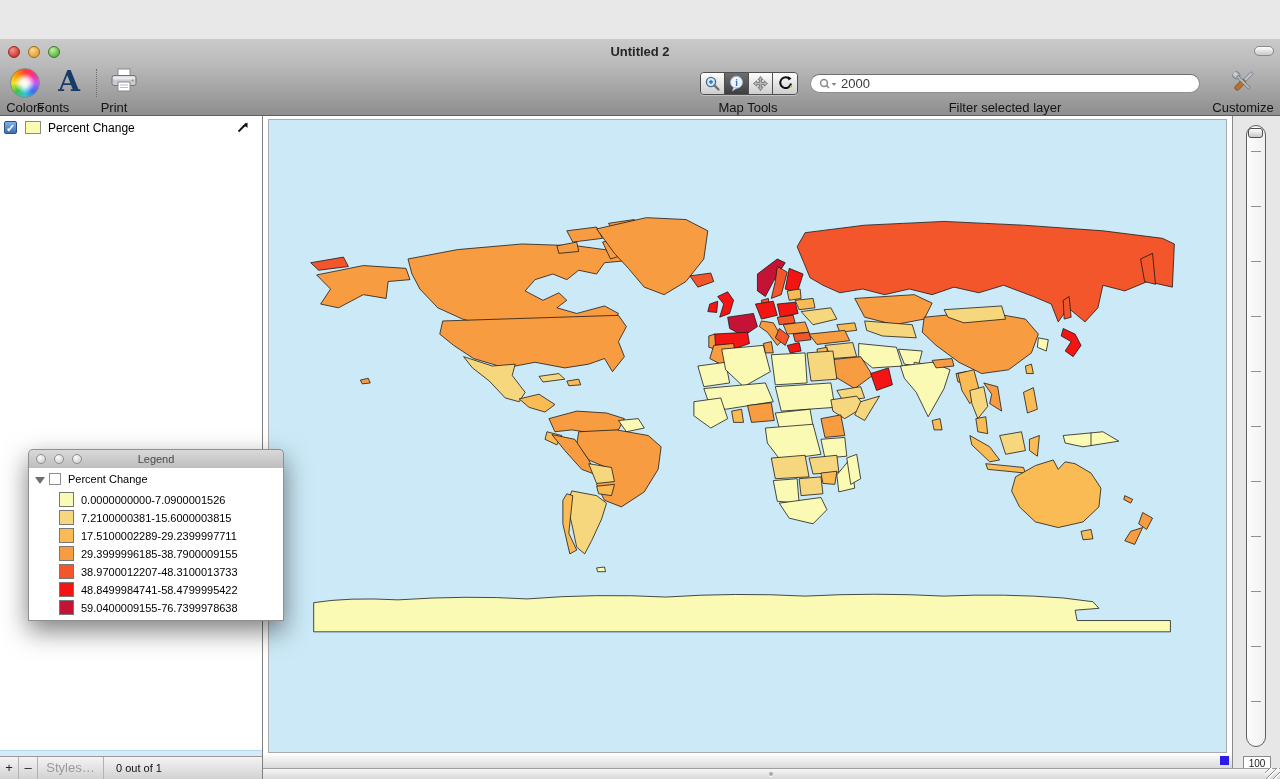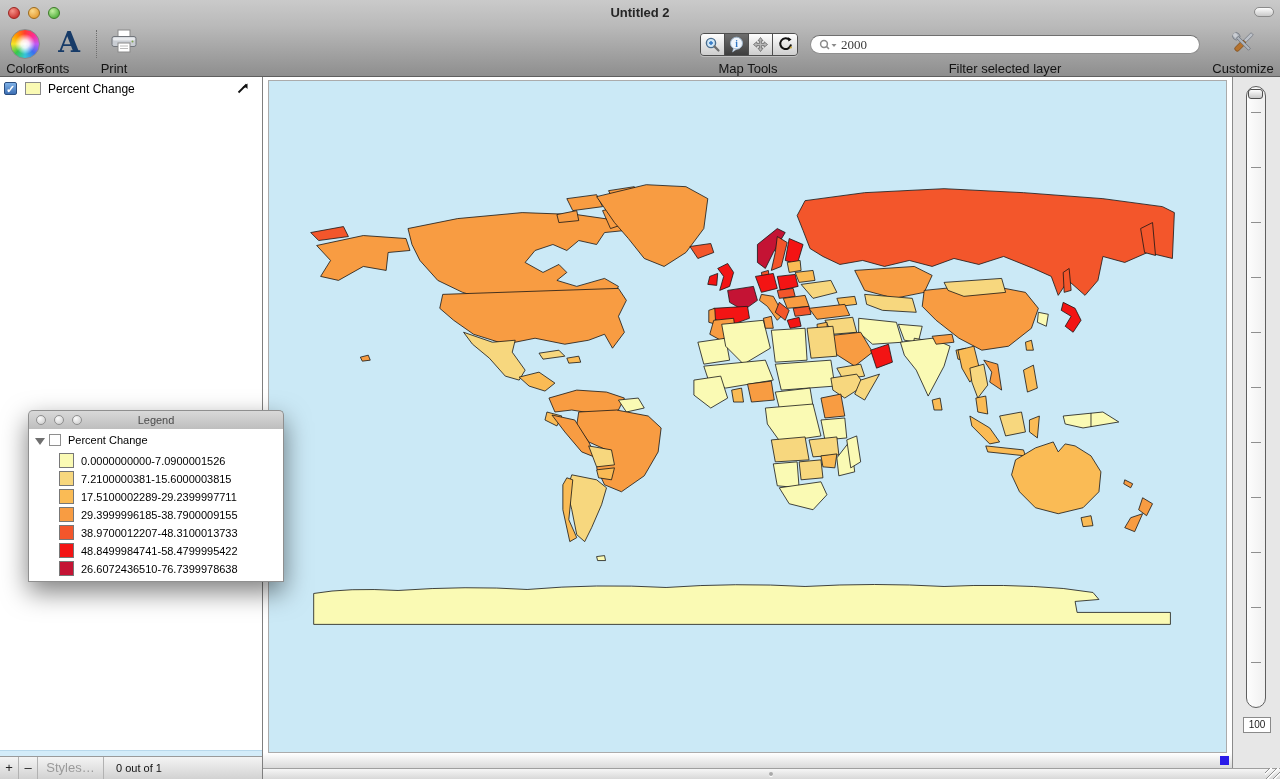--- a/index.html
+++ b/index.html
@@ -1,18 +1,18 @@
 <!DOCTYPE html>
 <html><head>
 <meta charset="utf-8">
 <style>
   * { margin:0; padding:0; box-sizing:border-box; }
   html,body { width:1280px; height:779px; overflow:hidden;
     font-family:"Liberation Sans", sans-serif; background:#E8E8E8; }
-  .window { position:absolute; inset:0; }
+  .window { position:absolute; inset:0;margin-top:39px; }
 
   
   .header { position:absolute; left:0; top:0; width:1280px; height:77px;
     background:linear-gradient(180deg,#CACACA 0%,#B9B9B9 35%,#8E8E8E 100%);
     border-bottom:1px solid #5E5E5E; }
   .titlebar { position:absolute; left:0; top:0; width:100%; height:24px; }
   .title { position:absolute; left:0; right:0; top:5px; text-align:center;
     font-size:13px; font-weight:bold; color:#262626; }
   .tl { position:absolute; top:7px; width:12px; height:12px; border-radius:50%; }
   .tl-red    { left:8px;  background:radial-gradient(circle at 35% 30%,#F59289,#CE3C38 70%); border:1px solid #9A2420;}
@@ -42,21 +42,21 @@
   .seg button { width:24px; height:100%; border:none; border-right:1px solid #4E4E4E;
     background:linear-gradient(#FEFEFE,#CECECE); padding:0; display:flex; align-items:center; justify-content:center; }
   .seg button:last-child { border-right:none; }
   .seg button.selected { background:linear-gradient(#6E6E6E,#3E3E3E); }
 
   
   .search-field { position:absolute; left:810px; top:35px; width:390px; height:19px;
     background:#FFFFFF; border:1px solid #8F8F8F; border-top-color:#6F6F6F; border-radius:10px; }
   .search-glyph { position:absolute; left:8px; top:3px; }
   .search-input { position:absolute; left:30px; top:1px; width:350px; height:15px; border:none; outline:none;
-    font-family:Liberation Serif, serif; font-size:13px; color:#3A3A3A; background:transparent; }
+    font-family:Liberation Sans, sans-serif; font-size:13px; color:#3A3A3A; background:transparent; }
 
   .customize-icon { position:absolute; left:1227px; top:27px; }
 
   
   .sidebar { position:absolute; left:0; top:77px; width:263px; bottom:0; background:#FFFFFF;
     border-right:1px solid #7F7F7F; }
   .layer-row { position:absolute; left:0; top:3px; width:100%; height:20px; }
   .cb-checked { position:absolute; left:4px; top:2px; width:13px; height:13px; border-radius:2px;
     background:linear-gradient(#7FB2E8,#3D6FB4); border:1px solid #2B4E80;
     color:#fff; font-size:11px; font-weight:bold; line-height:12px; text-align:center; }
@@ -428,18 +428,18 @@
       <div class="legend-row" style="top:96px">
         <div class="legend-swatch" style="background: rgb(243, 86, 43);"></div>
         <div class="legend-range">38.9700012207-48.3100013733</div>
       </div>
       <div class="legend-row" style="top:114px">
         <div class="legend-swatch" style="background: rgb(243, 20, 20);"></div>
         <div class="legend-range">48.8499984741-58.4799995422</div>
       </div>
       <div class="legend-row" style="top:132px">
         <div class="legend-swatch" style="background: rgb(196, 19, 52);"></div>
-        <div class="legend-range">26.6072436510-76.7399978638</div>
+        <div class="legend-range">59.0400009155-76.7399978638</div>
       </div>
     </div>
   </div>
 
 </div>
 
 </body></html>

